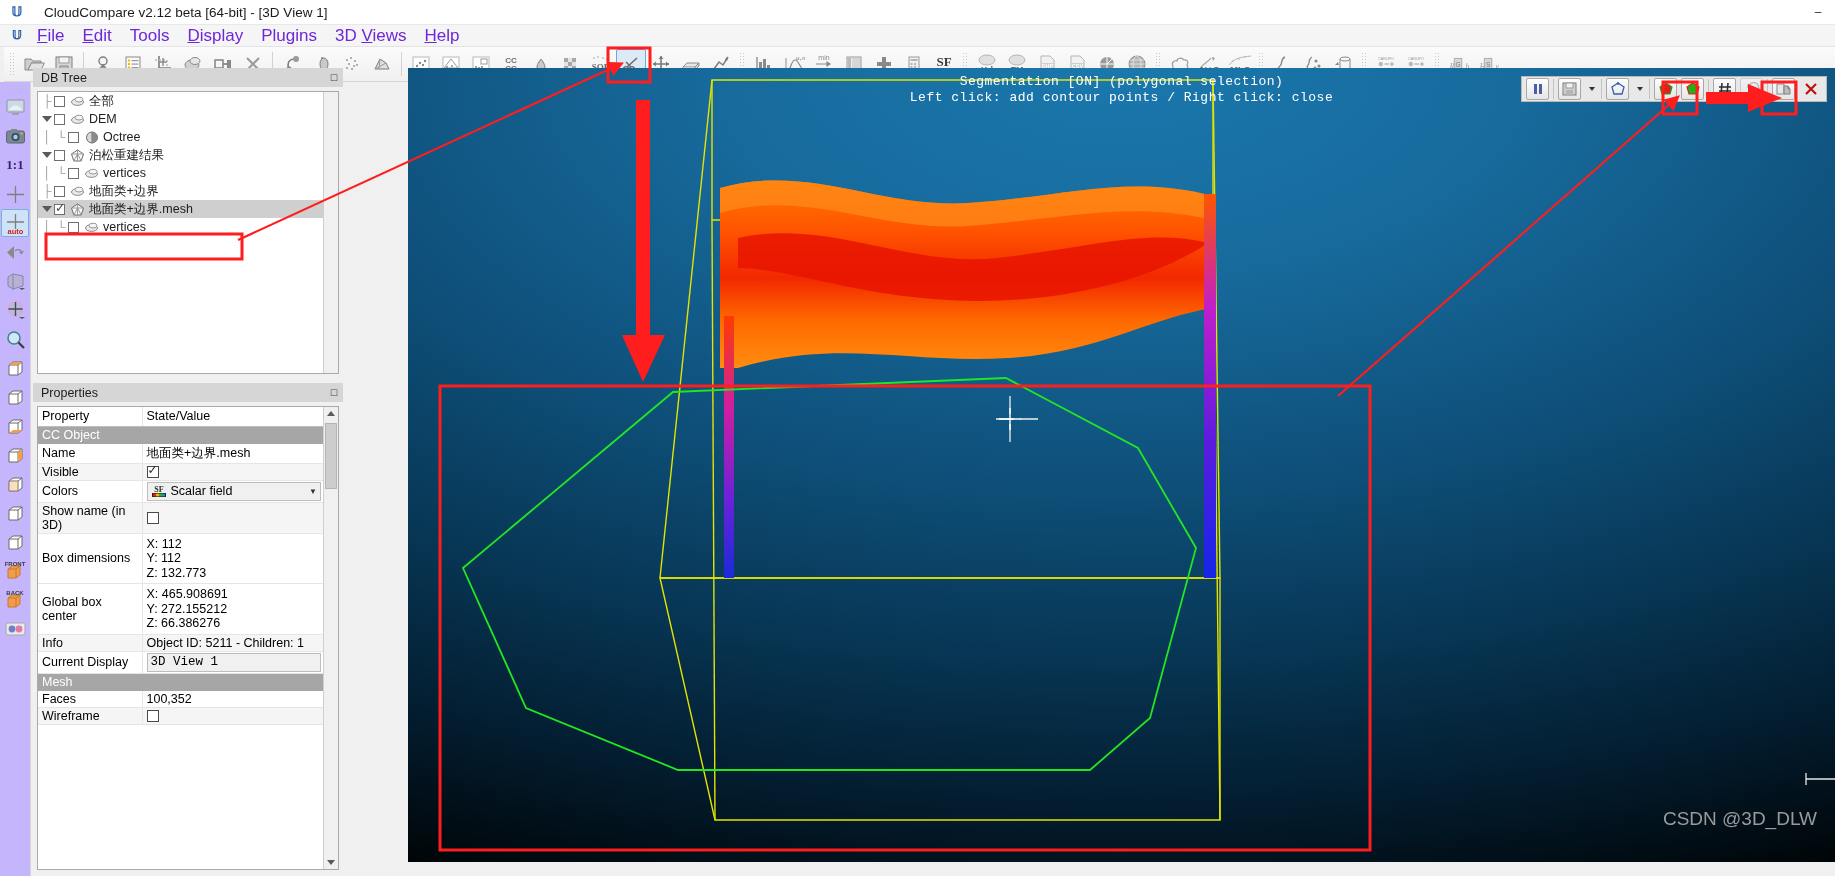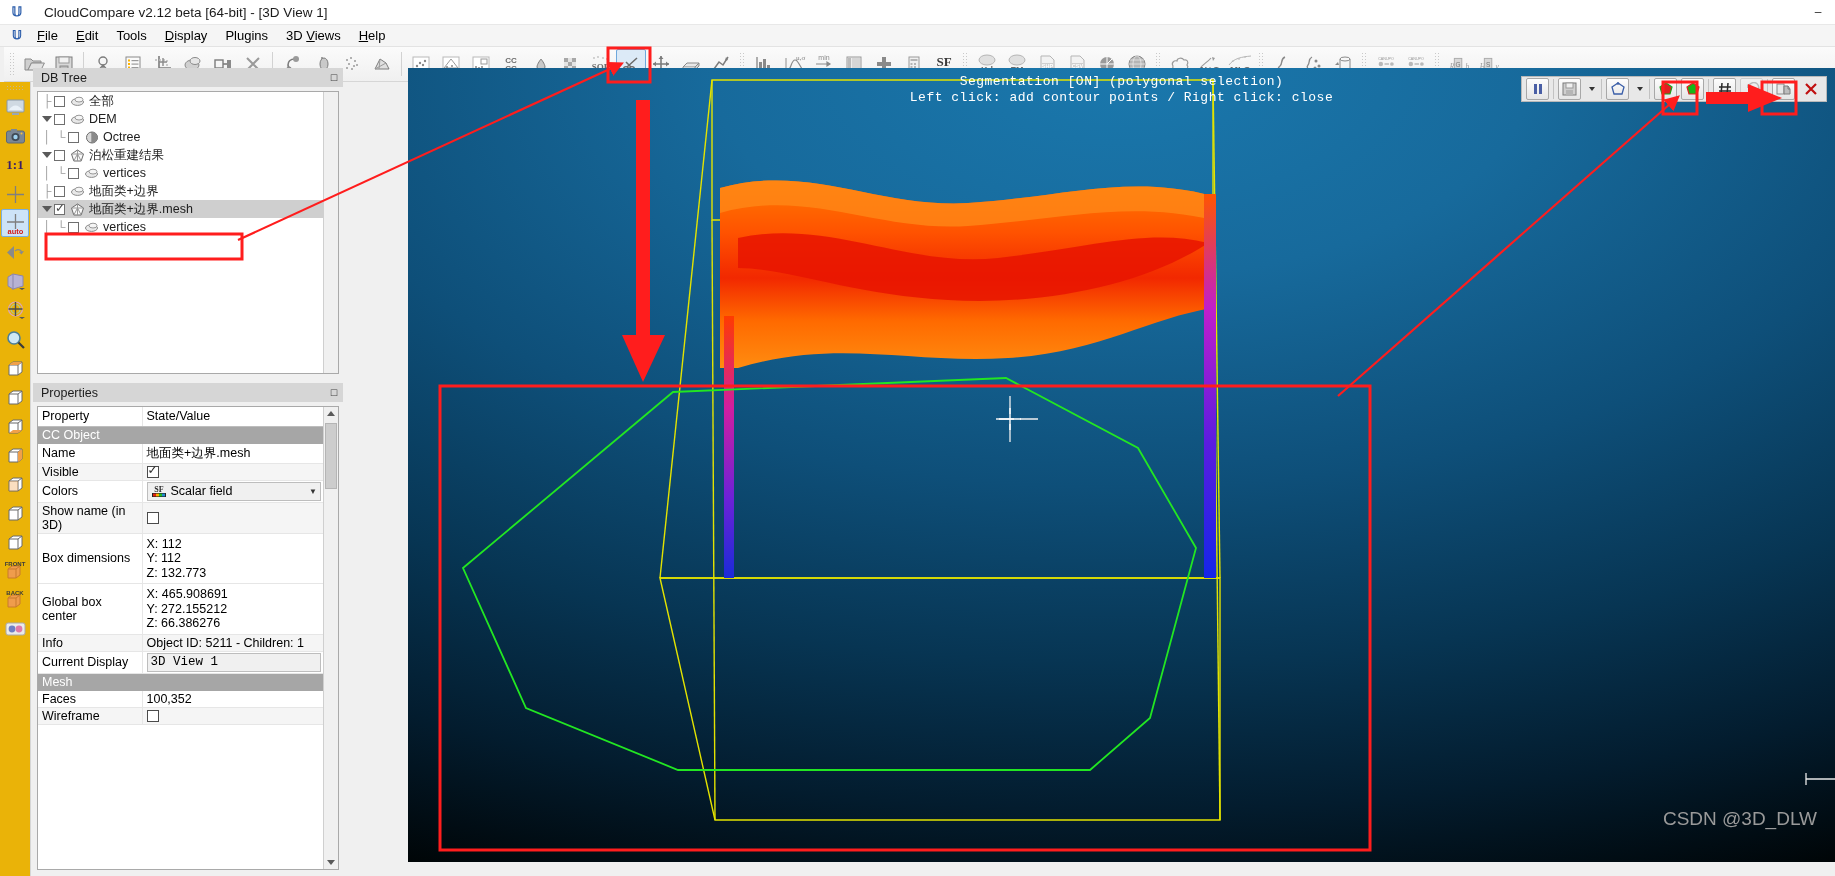--- a/index.html
+++ b/index.html
@@ -29,21 +29,21 @@
              font-size:12px; color:#333; }
 
   
   .menubar {
     position:absolute; left:0; top:25px; width:1835px; height:22px;
     background:#f5f5f5; display:flex; align-items:center;
     border-bottom:1px solid #e3e3e3;
   }
   .menubar .app-ico2 { width:22px; text-align:center; color:#2a5caa; font-weight:bold;
     font-size:12px; font-family:"Liberation Serif", serif; margin-left:6px;}
-  .menu-item { padding:2px 9px; font-size:13px; color:#000000; cursor:default; }
+  .menu-item { padding:2px 9px; font-size:17px; color:#6d28d9; cursor:default; }
   .menu-item u { text-decoration: underline; }
 
   
   .toolbar {
     position:absolute; left:4px; top:47px; width:1835px; height:35px;
     background:linear-gradient(#fbfbfb,#f0f0f0);
     border-bottom:1px solid #d6d6d6;
     display:flex; align-items:center; padding-left:2px;
   }
   .tb-grip { width:7px; height:24px; margin:0 3px;
@@ -51,21 +51,21 @@
     background-size:3px 3px; opacity:.75; }
   .tb-sep { width:1px; height:24px; background:#d2d2d2; margin:0 4px; }
   .tbtn { width:30px; height:30px; display:flex; align-items:center; justify-content:center;
           border:1px solid transparent; border-radius:2px; cursor:default; }
   .tbtn.sel { background:#dceaf7; border-color:#6fa8dc; }
   .tbtn svg { display:block; }
 
   
   .ltool {
     position:absolute; left:0; top:82px; width:31px; height:794px;
-    background:#eab308; border-right:1px solid #d6d6d6;
+    background:#c4b5fd; border-right:1px solid #d6d6d6;
     display:flex; flex-direction:column; align-items:center; padding-top:3px;
   }
   .ltool .tb-grip-h { width:18px;height:6px; margin-bottom:2px;
     background-image: radial-gradient(#b9b9b9 38%, transparent 40%);
     background-size:3px 3px; opacity:.75;}
   .lbtn { width:28px; height:28px; display:flex; align-items:center; justify-content:center;
           margin-bottom:1px; border:1px solid transparent; border-radius:2px; cursor:default;}
   .lbtn.sel { background:#cde3f7; border:1px solid #7aaede; }
 
   

